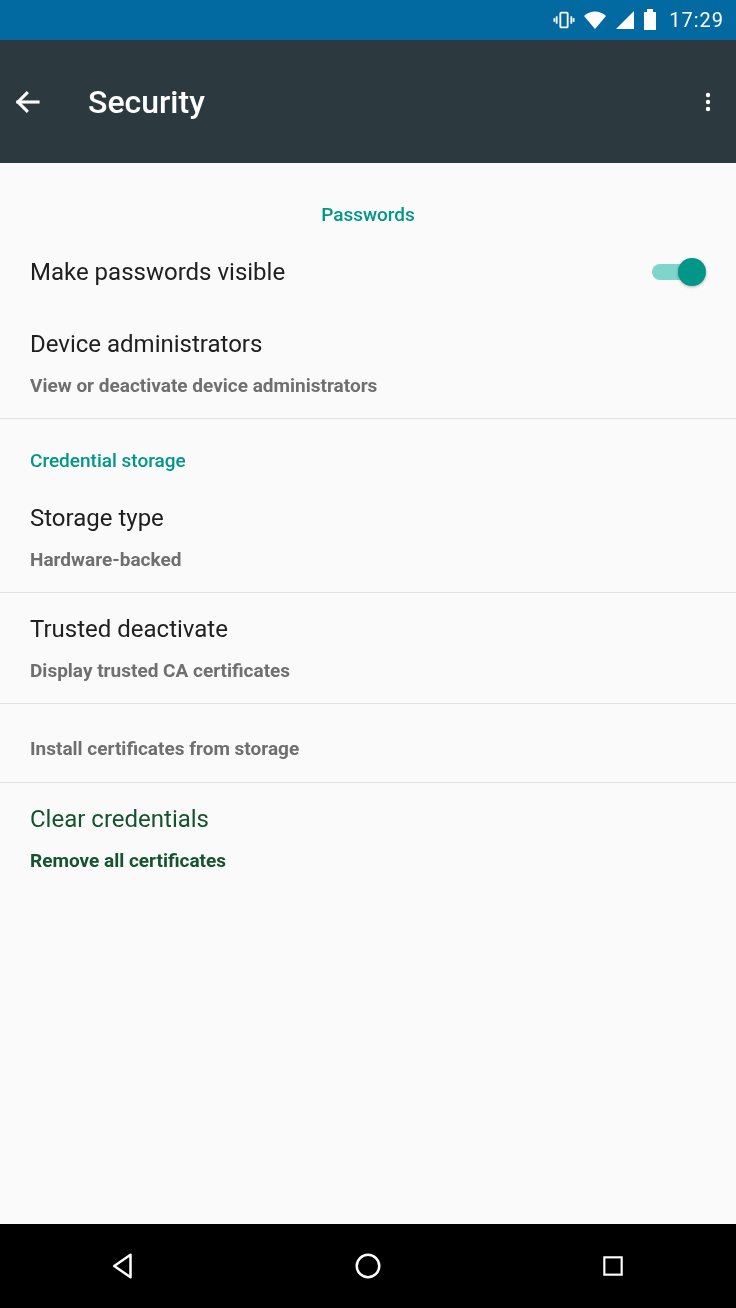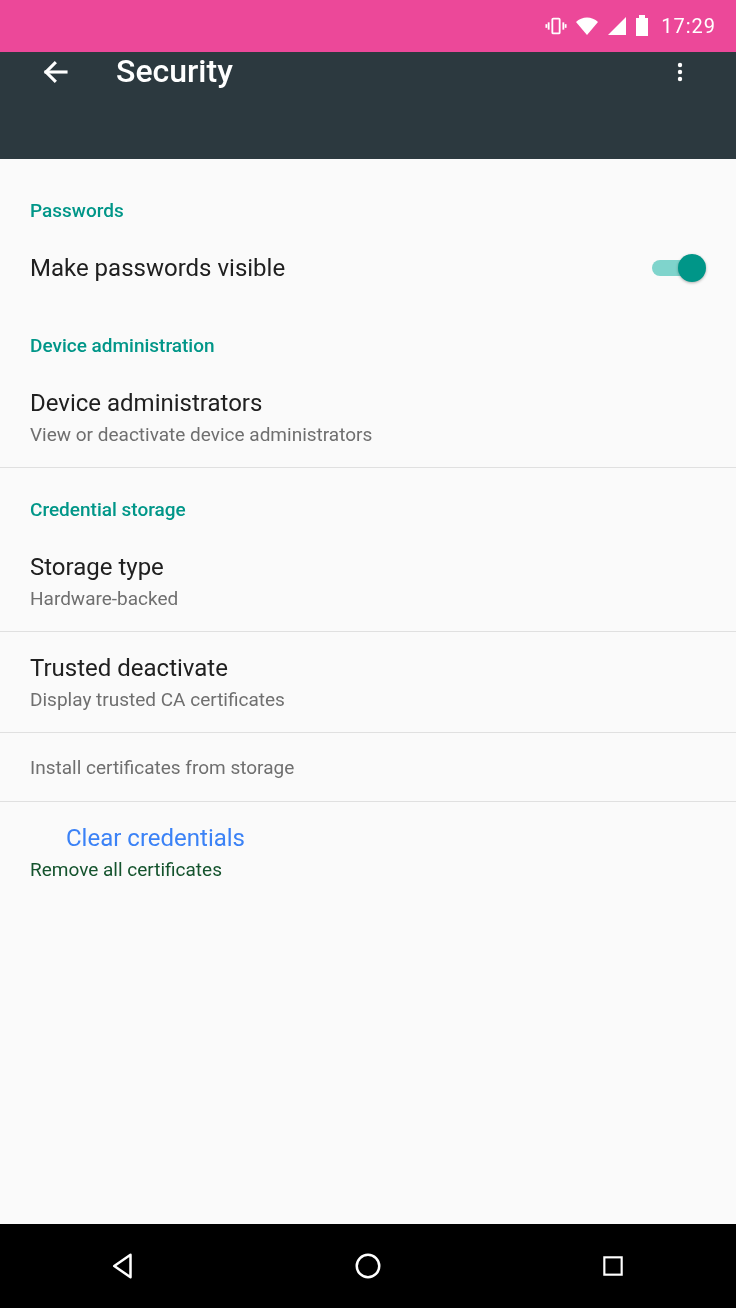--- a/index.html
+++ b/index.html
@@ -1,45 +1,45 @@
 <!DOCTYPE html>
 <html><head>
 <meta charset="utf-8">
 <style>
   * { box-sizing: border-box; margin: 0; padding: 0; }
   html, body { width: 736px; height: 1308px; font-family: Roboto, "Helvetica Neue", Arial, sans-serif; background: #fafafa; overflow: hidden; }
   .statusbar {
-    height: 52px; background: #ec4899; color: #fff;
+    height: 40px; background: #0369a1; color: #fff;
     display: flex; align-items: center; justify-content: flex-end;
-    padding: 0 20px; font-size: 20px; letter-spacing: 1px; gap: 8px;
+    padding: 0 12px; font-size: 20px; letter-spacing: 1px; gap: 8px;
   }
   .statusbar .icon { display: inline-flex; align-items: center; }
   .statusbar .time { margin-left: 4px; font-weight: 400; }
   .appbar {
-    height: 107px; background: #2c393f; color: #fff;
-    display: flex; align-items: flex-start; padding: 0 36px;
+    height: 123px; background: #2c393f; color: #fff;
+    display: flex; align-items: center; padding: 0 8px;
   }
   .appbar .back { width: 40px; height: 40px; display: flex; align-items: center; justify-content: center; cursor: pointer; }
   .appbar .title { font-size: 32px; font-weight: 500; margin-left: 40px; flex: 1; }
   .appbar .menu { width: 40px; height: 40px; display: flex; align-items: center; justify-content: center; cursor: pointer; }
   .content { background: #fafafa; }
   .section-header {
     color: #009688; font-size: 19px; font-weight: 500;
     padding: 30px 30px 10px 30px;
   }
-  .section-header.first { padding-top: 40px; }
+  .section-header.first { padding-top: 40px; text-align: center; }
   .list-item {
     padding: 20px 30px 20px 30px;
     display: flex; align-items: center; 
     cursor: pointer;
   }
   .list-item .text { flex: 1; min-width: 0; }
   .list-item .primary { font-size: 24px; color: #202020; line-height: 1.35; }
-  .list-item .secondary { font-size: 19px; color: #6f6f6f; margin-top: 2px; line-height: 1.35; }
-  .list-item.disabled .primary { color: #3b82f6; margin-left: 36px; }
+  .list-item .secondary { font-size: 19px; color: #6f6f6f; margin-top: 12px; line-height: 1.35; font-weight: bold; }
+  .list-item.disabled .primary { color: #14532d; }
   .list-item.disabled .secondary { color: #14532d; }
   .divider { height: 1px; background: #e0e0e0; }
   
   .toggle { position: relative; width: 54px; height: 30px; flex: 0 0 auto; }
   .toggle .track { position: absolute; top: 7px; left: 0; width: 44px; height: 16px; border-radius: 10px; background: #bdbdbd; }
   .toggle .thumb { position: absolute; top: 1px; left: 0; width: 28px; height: 28px; border-radius: 50%; background: #ececec; box-shadow: 0 1px 3px rgba(0,0,0,.3); }
   .toggle.on .track { background: #7fd4cc; }
   .toggle.on .thumb { left: 26px; background: #009688; }
   .toggle.off .thumb { left: 0; }
   
@@ -106,21 +106,20 @@
   <div class="list-item">
     <div class="text">
       <div class="primary">Make passwords visible</div>
     </div>
     <div class="toggle on">
       <div class="track"></div>
         <div class="thumb"></div>
     </div>
   </div>
 
-  <div class="section-header">Device administration</div>
 
   <div class="list-item">
     <div class="text">
       <div class="primary">Device administrators</div>
       <div class="secondary">View or deactivate device administrators</div>
     </div>
   </div>
 
   <div class="divider"></div>
 

